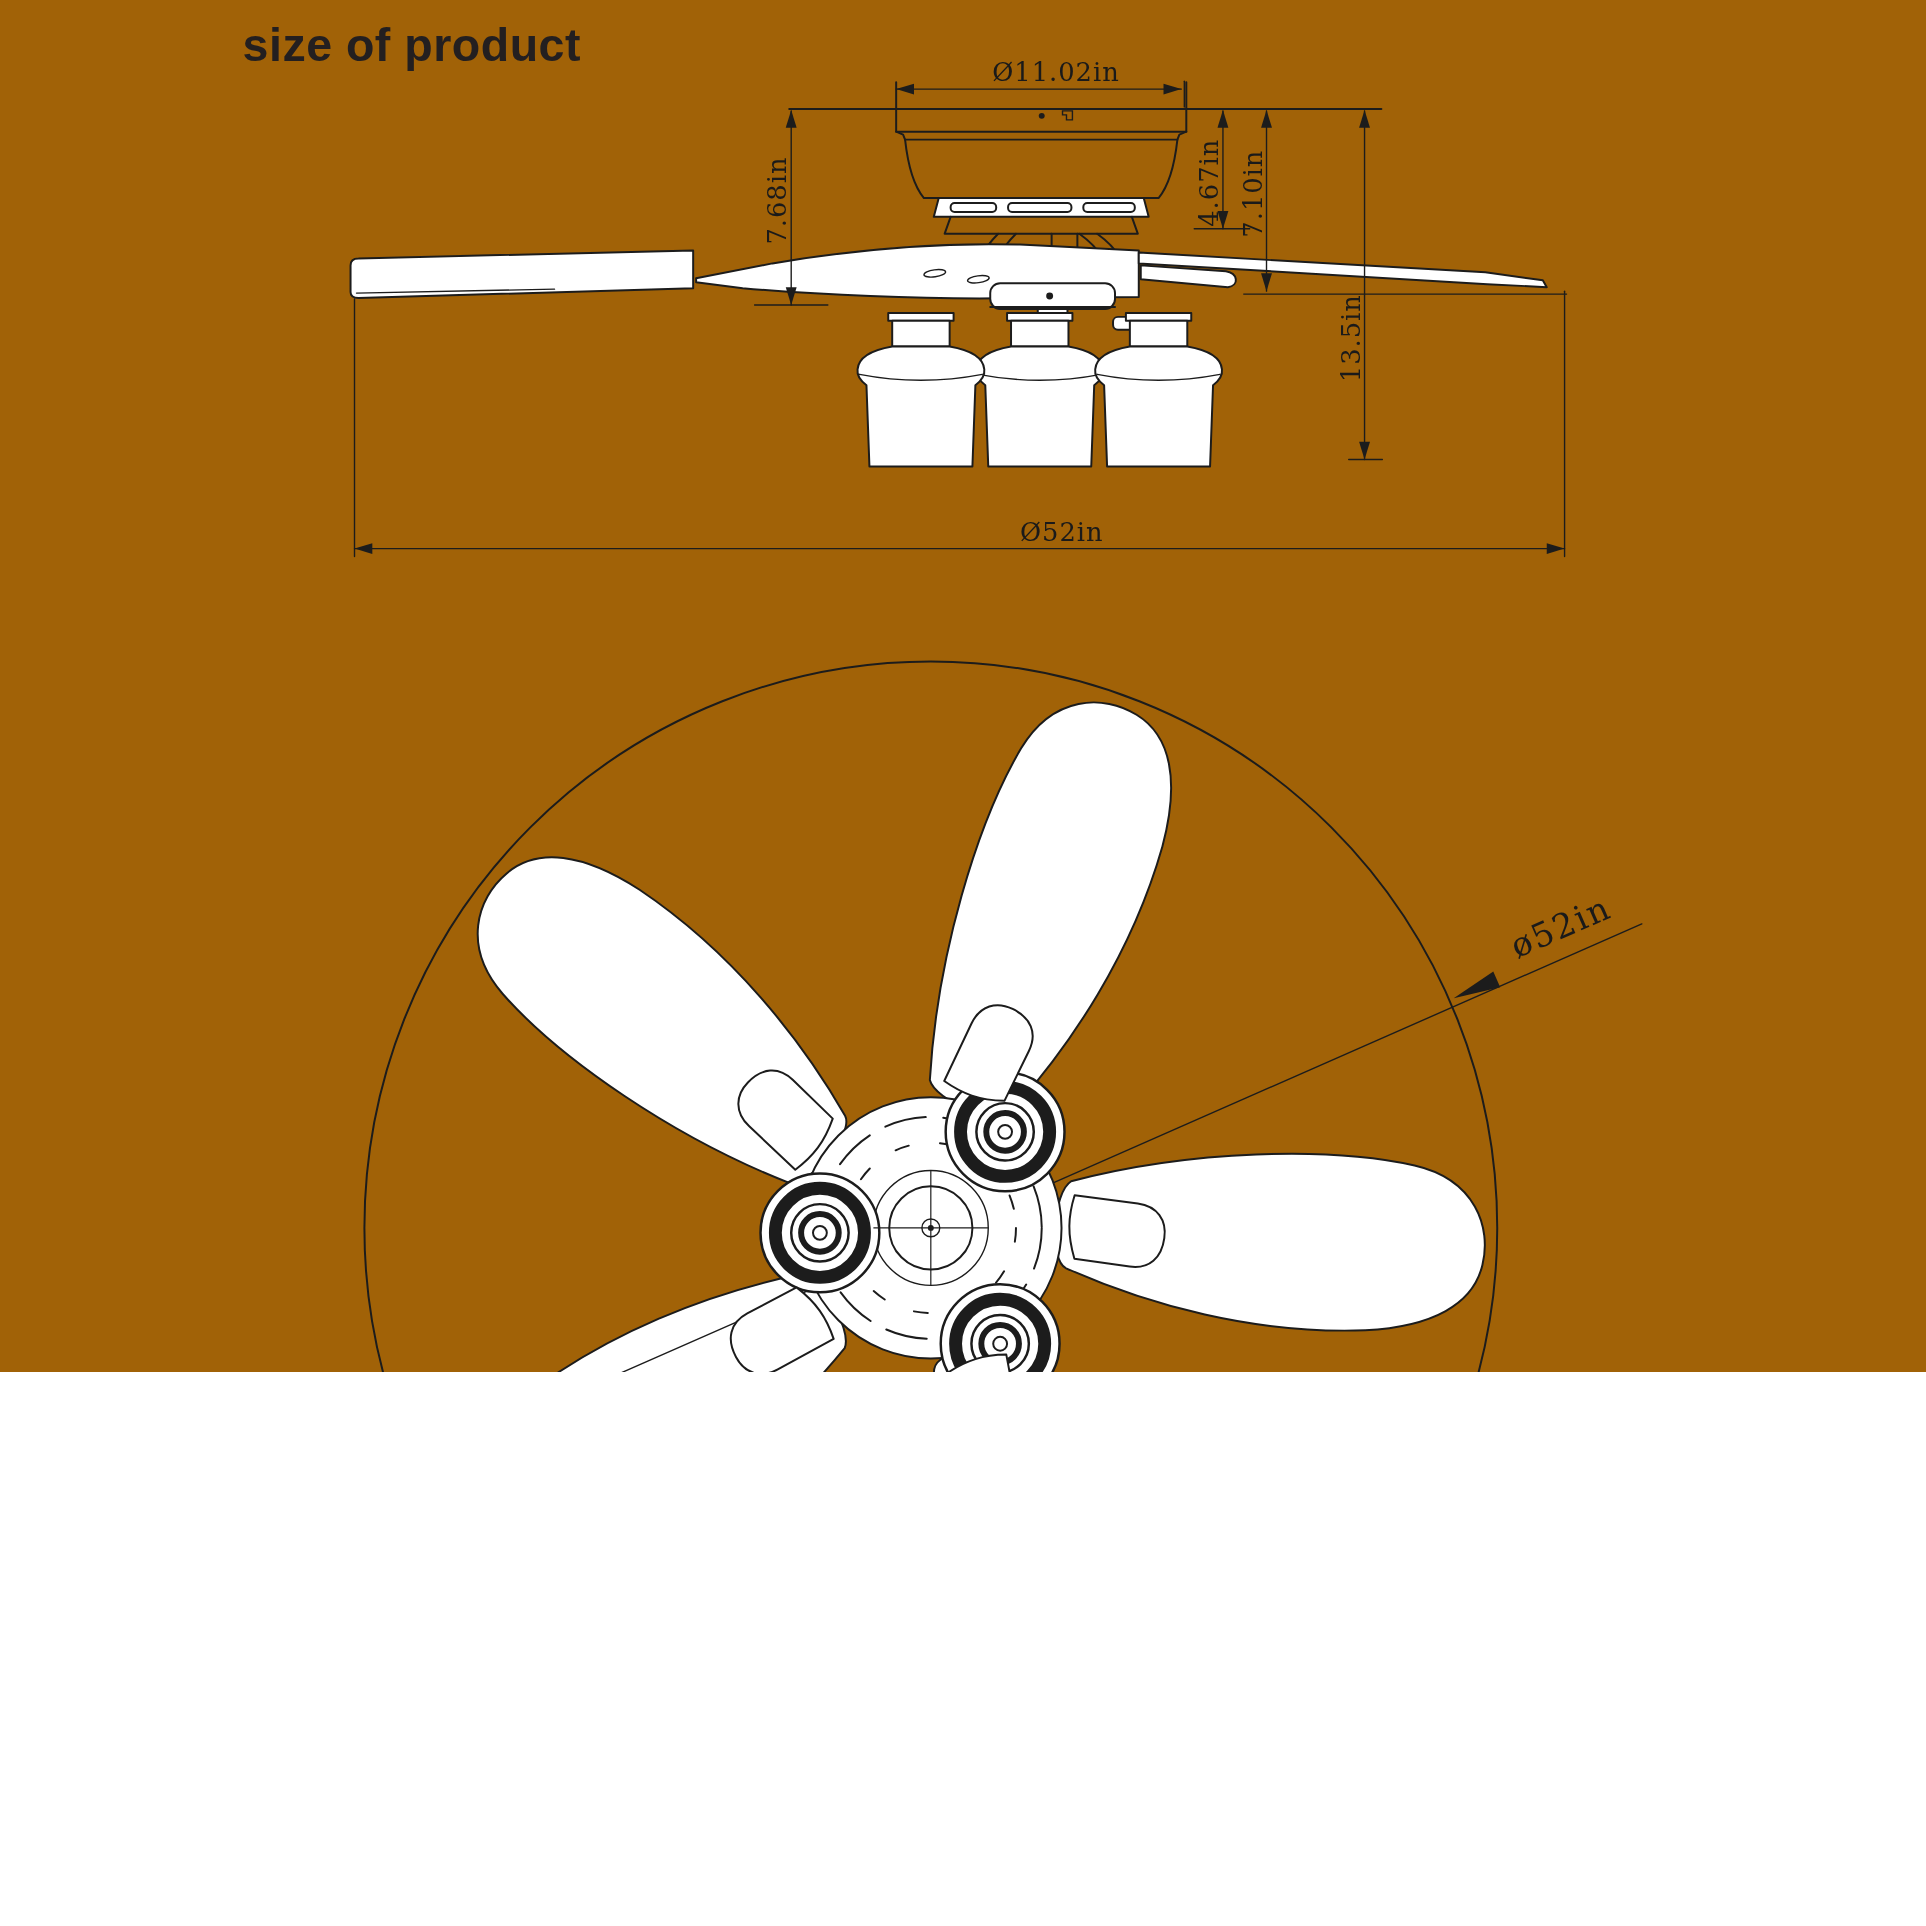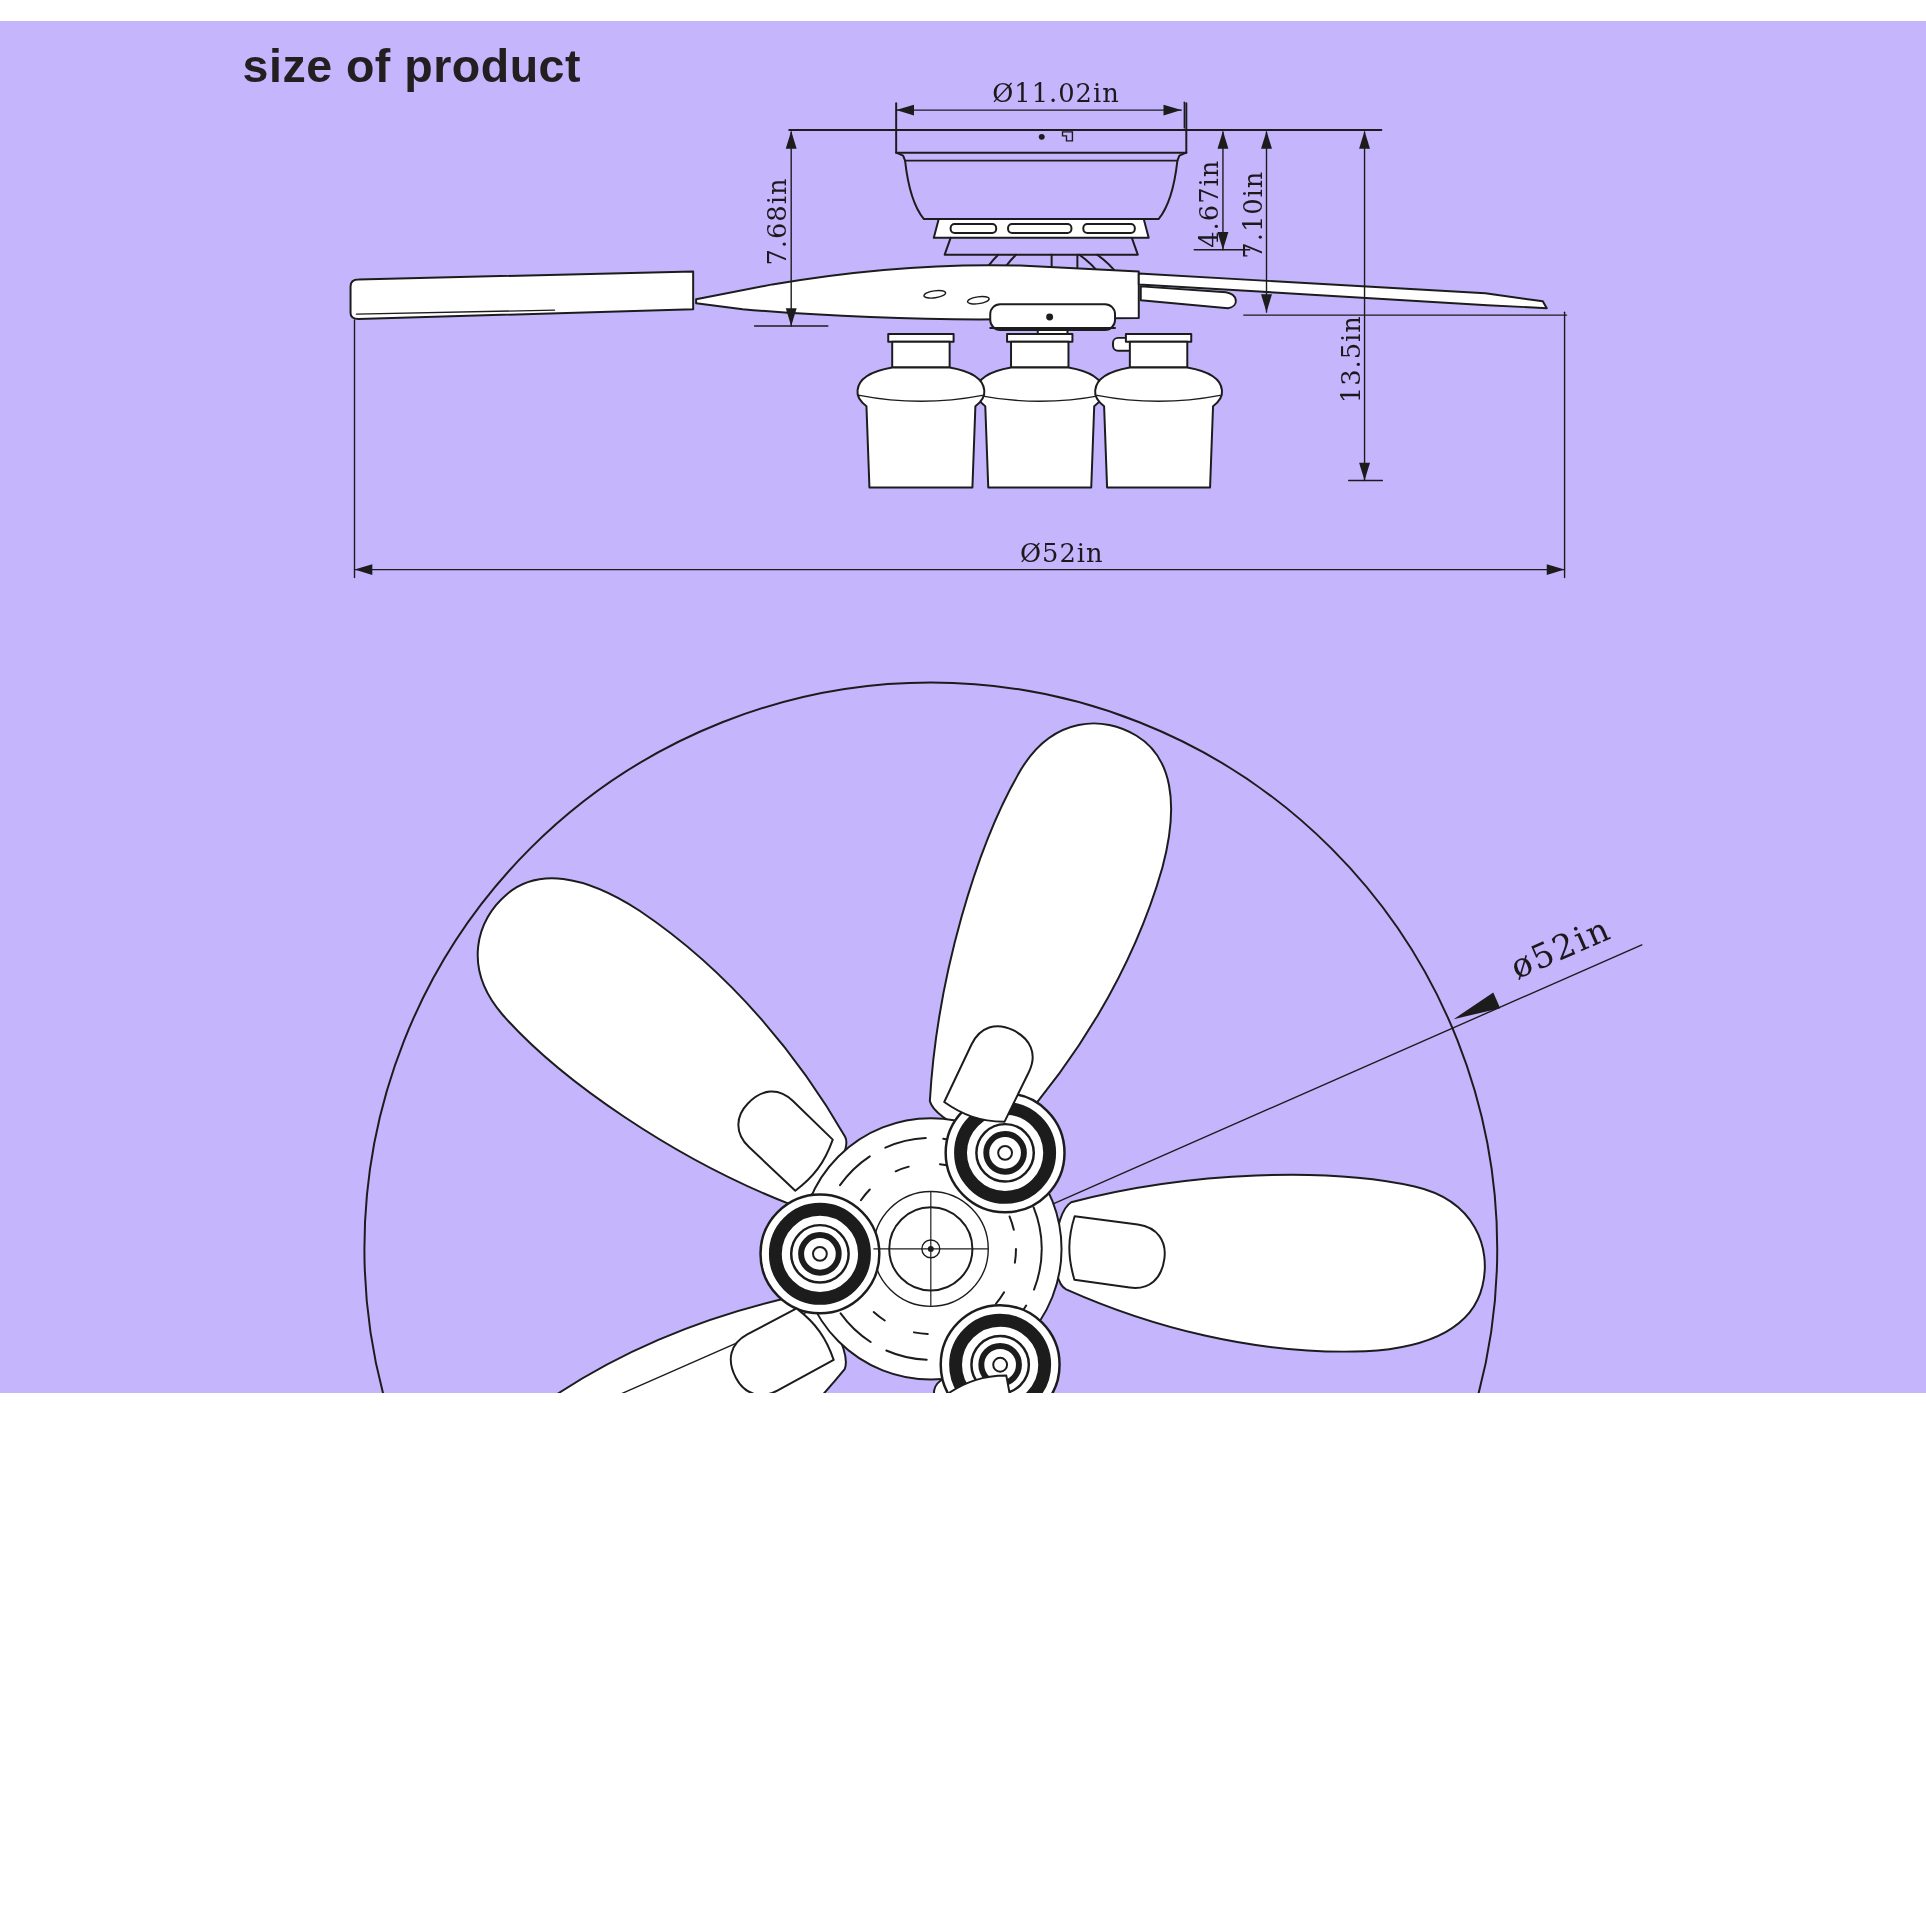--- a/index.html
+++ b/index.html
@@ -1,16 +1,16 @@
 <!DOCTYPE html>
 <html><head>
 <meta charset="utf-8">
 <style>
   html,body{margin:0;padding:0;background:#ffffff;}
-  .stage{width:1927px;height:1372px;position:relative;background:#c4b5fd;overflow:hidden;margin-top:21px;}
+  .stage{width:1927px;height:1372px;position:relative;background:#a16207;overflow:hidden;}
   svg{display:block;}
   .dim-text{font-family:"DejaVu Serif", serif;font-size:26px;fill:#1a1a1a;letter-spacing:1px;}
   .dim-text-big{font-family:"DejaVu Serif", serif;font-size:34px;fill:#1a1a1a;letter-spacing:2px;}
   .title-text{font-family:"Liberation Sans", sans-serif;font-size:47px;font-weight:bold;fill:#231f20;letter-spacing:0.5px;}
   .ln{stroke:#1c1c1c;stroke-width:2;fill:none;stroke-linecap:round;stroke-linejoin:round;}
   .ln-thin{stroke:#1c1c1c;stroke-width:1.4;fill:none;stroke-linecap:round;}
   .shape{stroke:#1c1c1c;stroke-width:2;fill:#ffffff;stroke-linejoin:round;}
   .shape25{stroke:#1c1c1c;stroke-width:2.5;fill:#ffffff;}
   .arrow{fill:#1c1c1c;stroke:none;}
   .fillblk{fill:#1c1c1c;stroke:none;}

